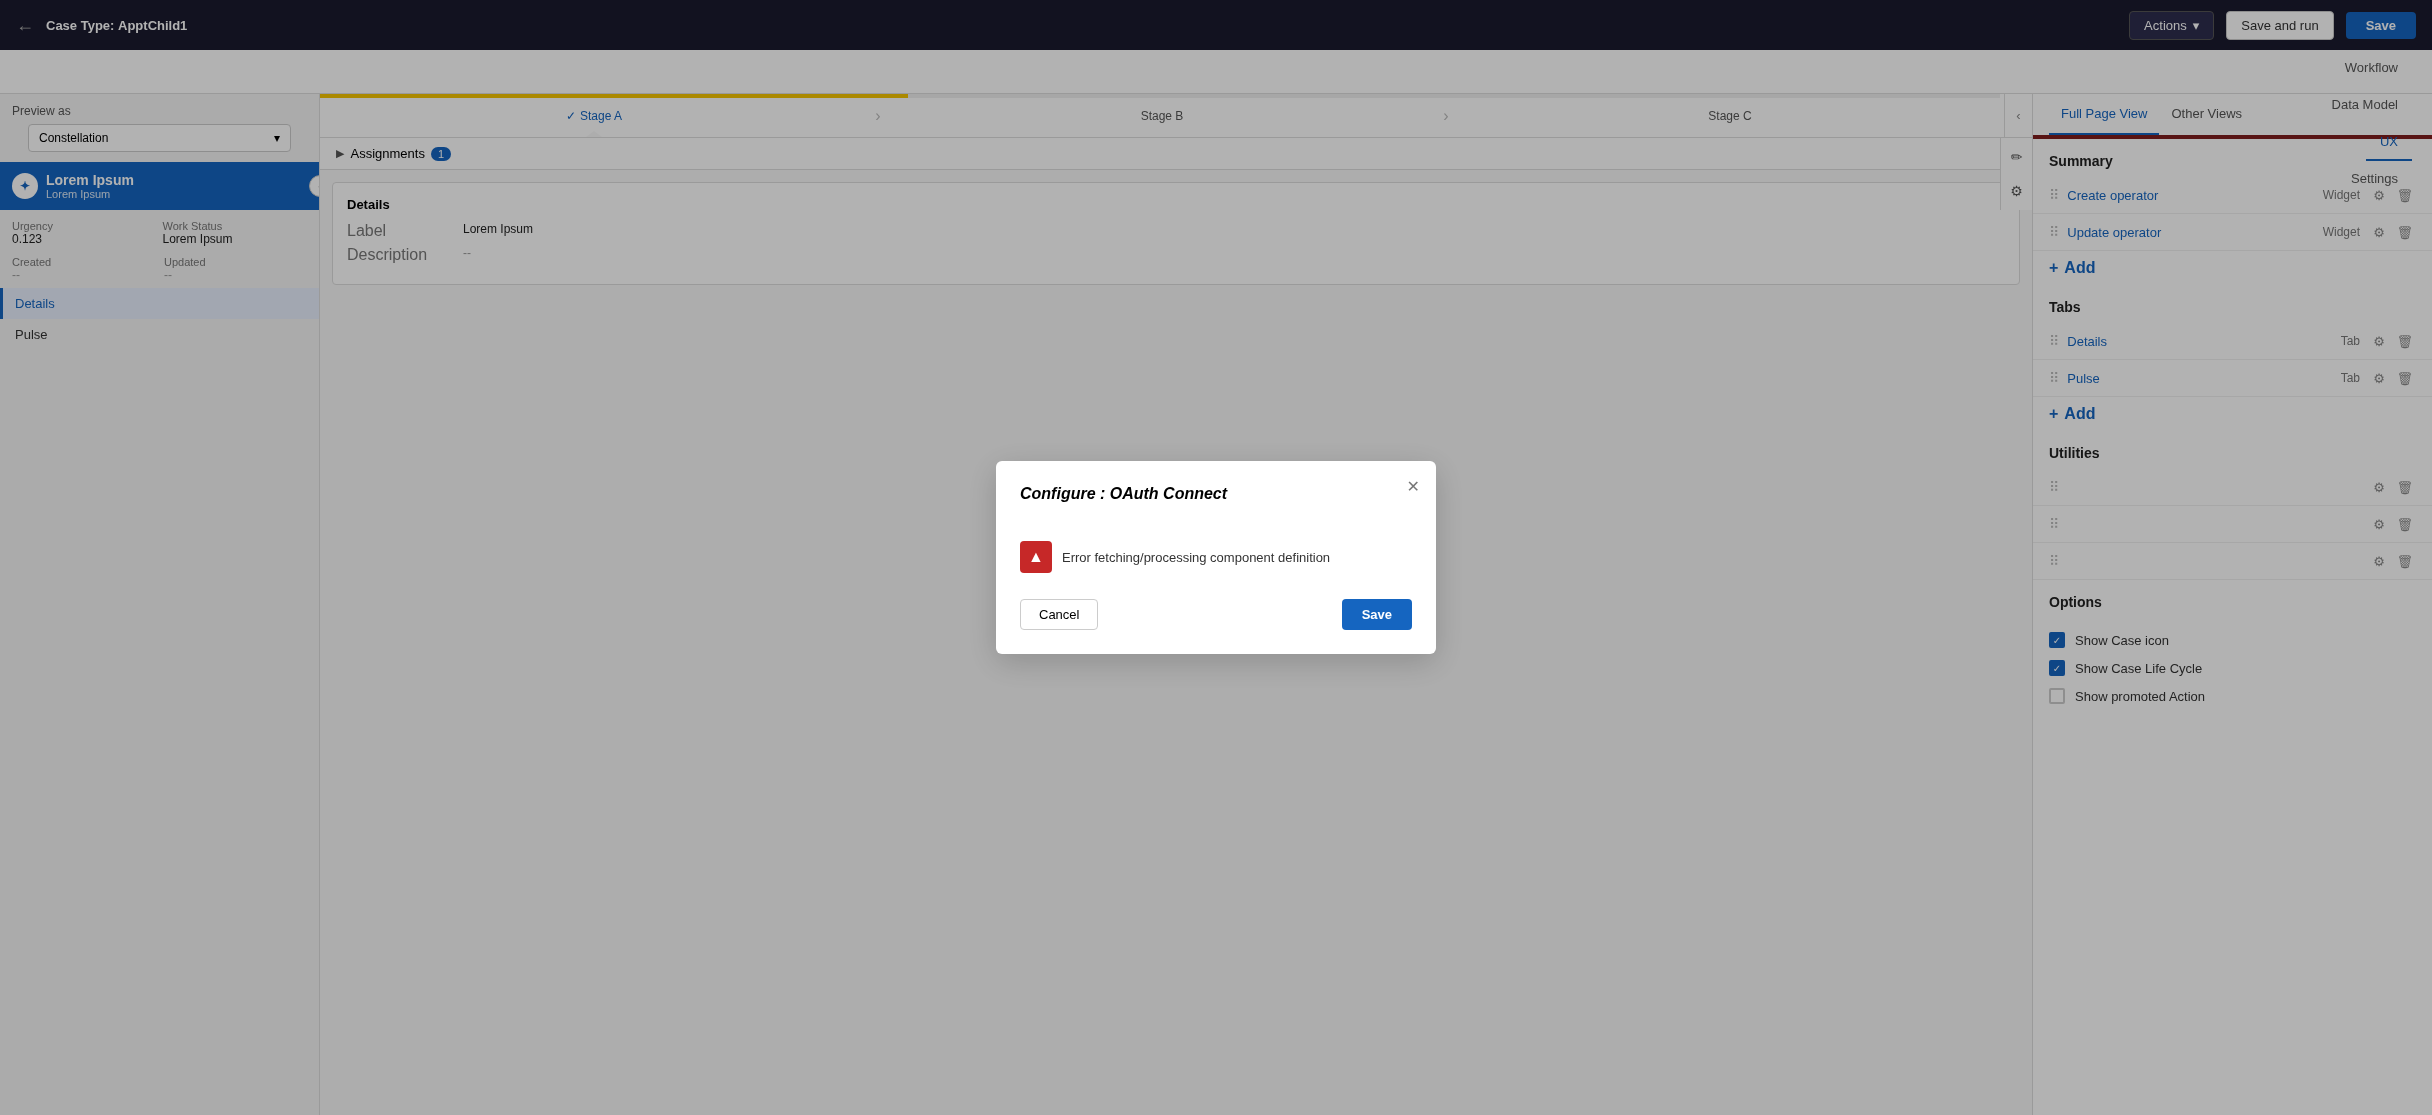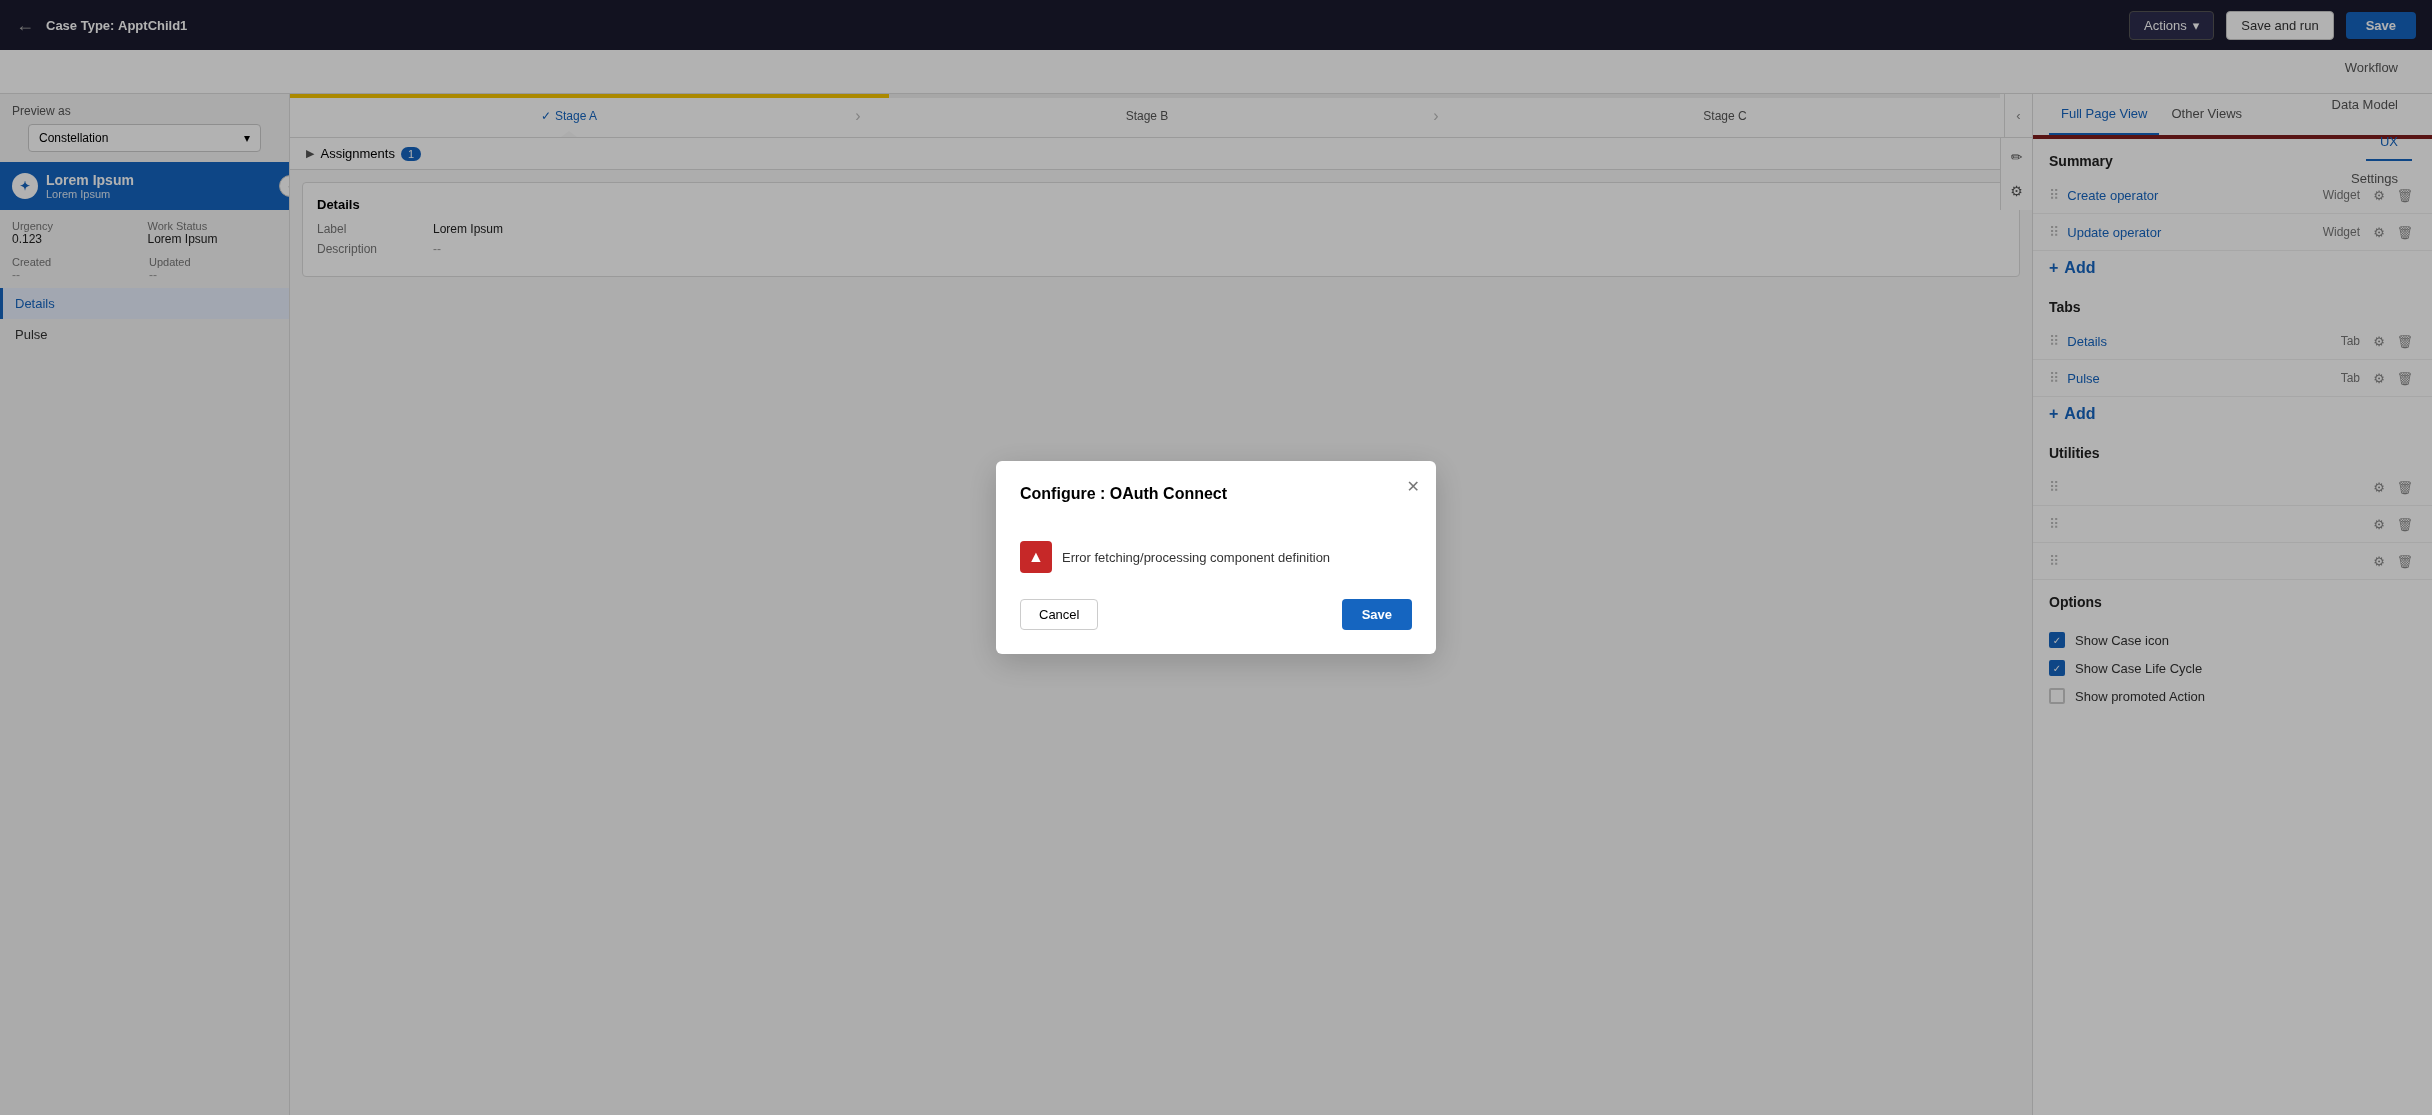--- a/index.html
+++ b/index.html
@@ -91,21 +91,21 @@
 
     
     .main {
       display: flex;
       margin-top: 94px;
       height: calc(100vh - 94px);
     }
 
     
     .left-panel {
-      width: 290px;
+      width: 320px;
       background: #f5f5f5;
       border-right: 1px solid #ddd;
       display: flex;
       flex-direction: column;
       overflow-y: auto;
     }
     .preview-as {
       padding: 10px 12px 6px;
       font-size: 12px;
       color: #555;
@@ -279,21 +279,21 @@
     
     .details-card {
       margin: 12px;
       background: #fff;
       border: 1px solid #ddd;
       border-radius: 4px;
       padding: 14px;
     }
     .details-card h3 { font-size: 13px; font-weight: 600; margin-bottom: 10px; }
     .detail-row { display: flex; gap: 16px; margin-bottom: 6px; }
-    .detail-key { font-size: 12px; color: #777; width: 100px; }
+    .detail-key { font-size: 16px; color: #777; width: 100px; }
     .detail-val { font-size: 12px; color: #222; }
     .detail-val.dash { color: #999; }
 
     
     .right-icons {
       position: absolute;
       right: 0;
       top: 44px;
       width: 32px;
       display: flex;
@@ -435,20 +435,21 @@
       border-radius: 6px;
       padding: 24px;
       width: 440px;
       box-shadow: 0 8px 32px rgba(0,0,0,0.18);
       position: relative;
     }
     .modal-title {
       font-size: 16px;
       font-weight: 600;
       margin-bottom: 32px;
+      font-style: italic;
     }
     .modal-error {
       display: flex;
       align-items: center;
       gap: 10px;
       background: #fff;
       padding: 6px 0;
     }
     .error-icon {
       width: 32px;

